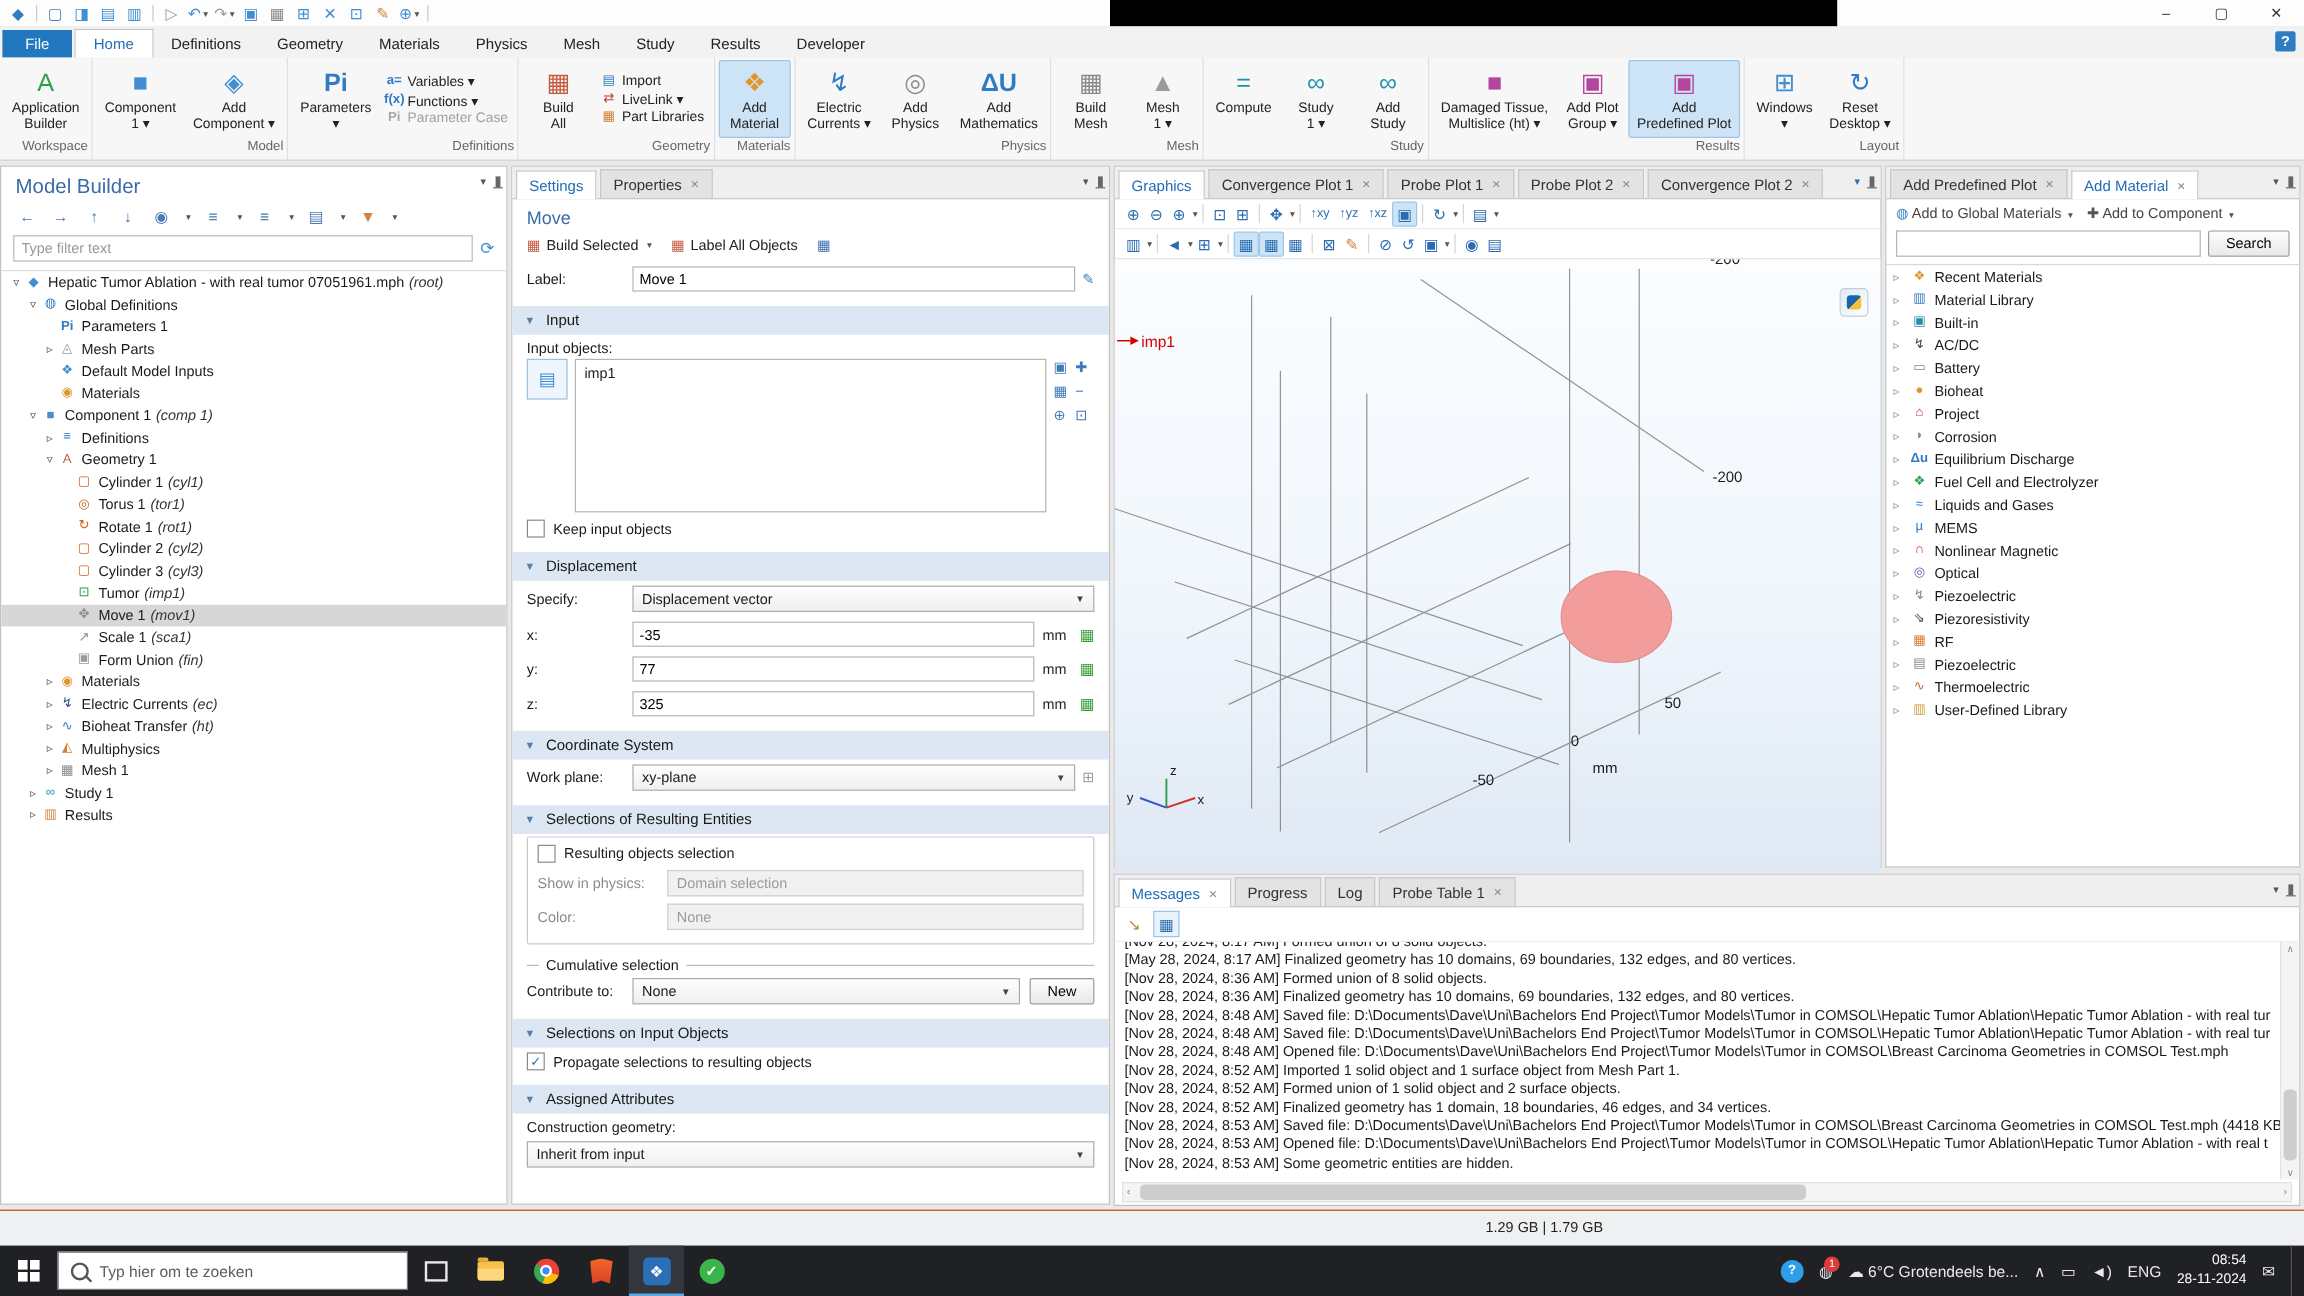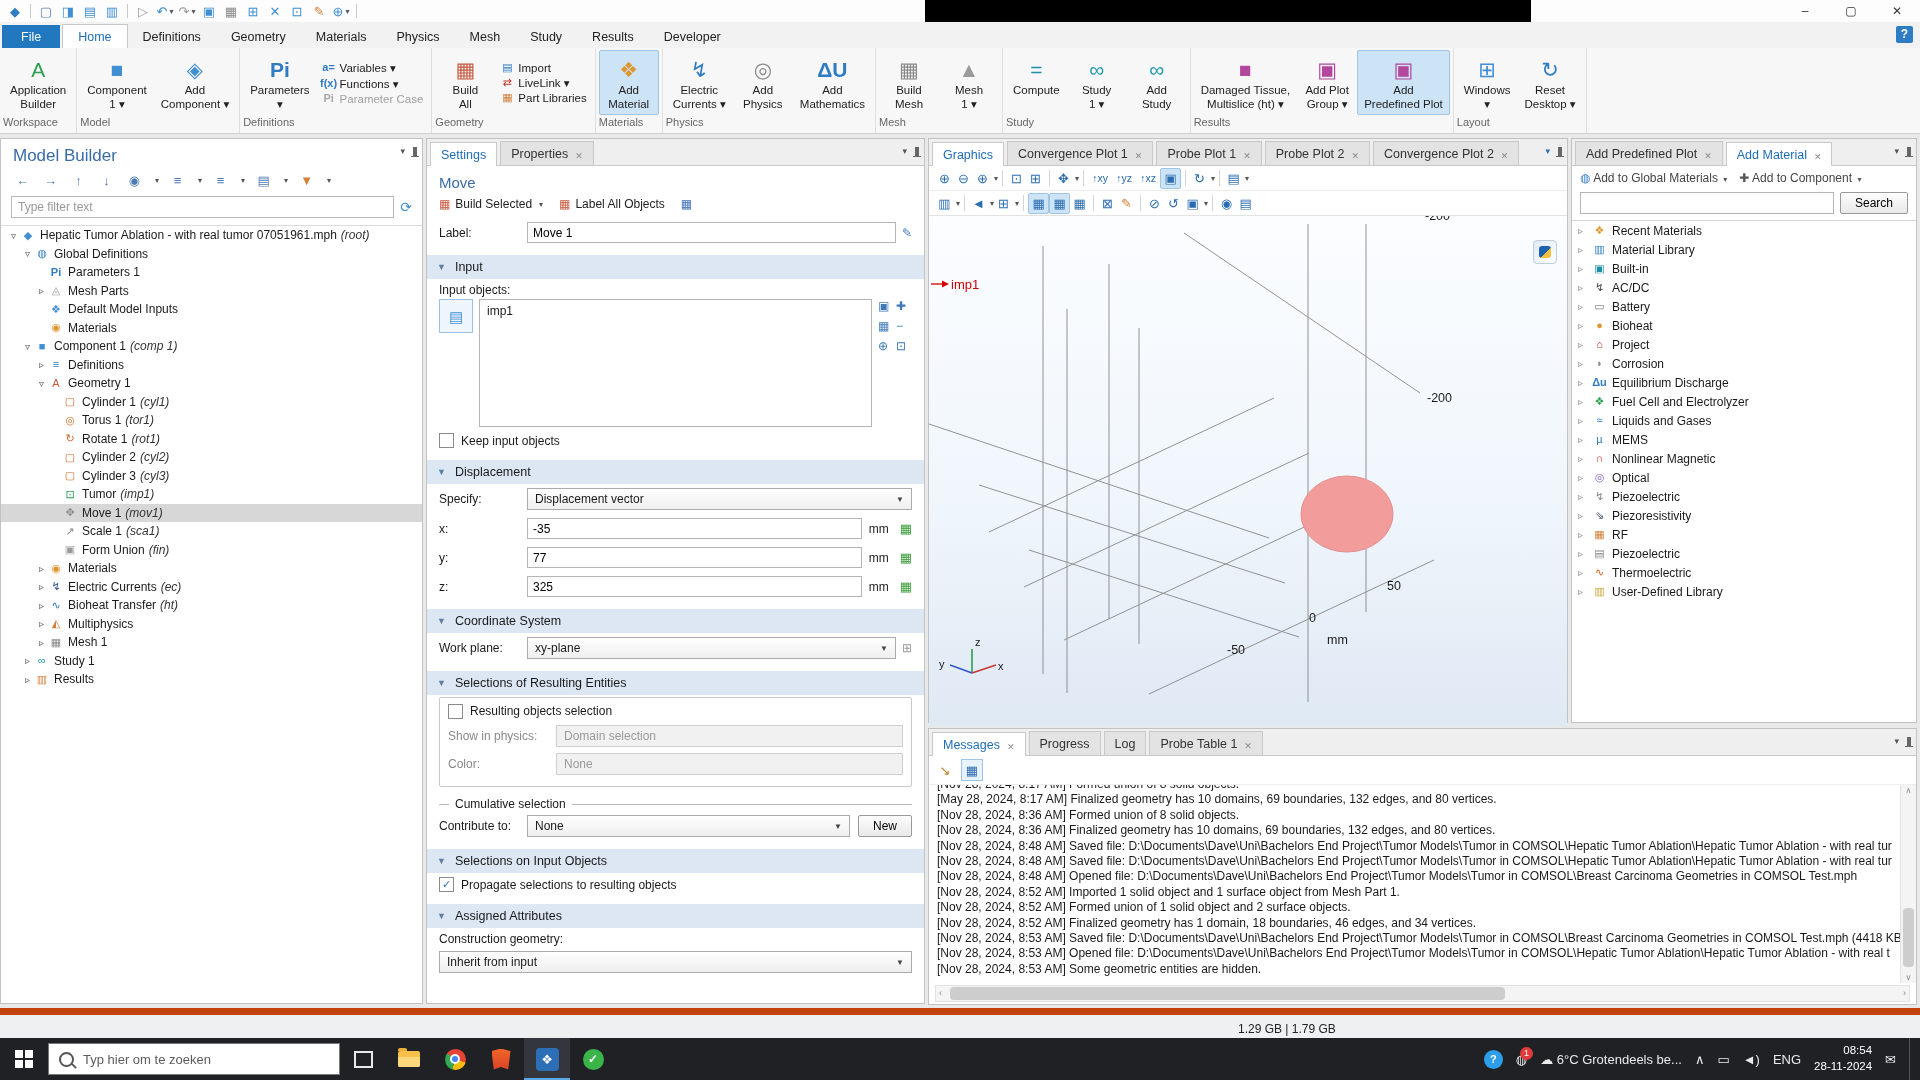--- a/index.html
+++ b/index.html
@@ -26,25 +26,25 @@
   .rgroup{display:flex;flex-direction:column;border-right:1px solid #e0e0e0;padding:2px 3px 0}
   .rbtns{flex:1;display:flex;align-items:stretch}
   .rbtn{display:flex;flex-direction:column;align-items:center;justify-content:flex-start;padding:3px 6px 0;min-width:46px;text-align:center;font-size:11.5px;line-height:1.18;color:#222;white-space:pre-line;border:1px solid transparent;border-radius:2px}
   .rbtn.hl{background:#cde4f7;border-color:#9cc5e8}
   .rbtn .bigic{font-size:21px;height:30px}
   .smallstack{display:flex;flex-direction:column;justify-content:center}
   .sbtn{display:flex;align-items:center;gap:4px;font-size:11.5px;padding:1px 5px;white-space:nowrap;color:#222}
   .sbtn.dis{color:#a0a0a0}
   .sbtn .ic{width:14px;font-size:11px}
   .ictxt{font-size:11px;font-weight:bold}
-  .rglabel{height:17px;text-align:left;font-size:11px;color:#666;padding-top:1px}
+  .rglabel{height:17px;text-align:right;font-size:11px;color:#666;padding-top:1px}
   
   .panel{position:absolute;background:#fff;border:1px solid #c2c2c2;box-sizing:border-box}
   .tabsrow{height:26px;background:#efefef;display:flex;align-items:flex-end;border-bottom:1px solid #c8c8c8;position:relative}
-  .ptab{padding:5px 10px 4px;font-size:12.5px;color:#333;background:#e3e3e3;border:1px solid #c8c8c8;border-bottom:none;margin-left:3px;display:flex;gap:7px;align-items:flex-end;white-space:nowrap}
+  .ptab{padding:5px 10px 4px;font-size:12.5px;color:#333;background:#e3e3e3;border:1px solid #c8c8c8;border-bottom:none;margin-left:3px;display:flex;gap:7px;align-items:center;white-space:nowrap}
   .ptab.active{background:#fff;color:#1f6db6;position:relative;top:1px}
   .ptab .x{color:#8a8a8a;font-size:9px}
   .paneltools{position:absolute;right:5px;top:7px;display:flex;gap:8px;color:#555;align-items:center}
   .pin{width:4px;height:9px;background:#666;position:relative;display:inline-block}
   .pin::after{content:"";position:absolute;left:-2px;top:9px;width:8px;height:1px;background:#666}
   
   #mb{left:0;top:138px;width:423px;height:866px}
   #mb-title{color:#3b6ca8;font-size:17px;padding:7px 12px 2px}
   #mbtools{display:flex;align-items:center;gap:9px;padding:3px 12px 6px;color:#4d7ab5;font-size:13px}
   #mbtools .gbtn{color:#4d7ab5}
@@ -110,21 +110,21 @@
   #log{padding:0 8px;overflow:hidden;height:100%;margin-right:15px}
   #log .line{white-space:nowrap;line-height:15.4px;font-size:12px}
   #log .line.clip{margin-top:-8px}
   .vscroll{position:absolute;right:0;top:0;bottom:0;width:15px;background:#f4f4f4;border-left:1px solid #e2e2e2}
   .vthumb{position:absolute;left:2px;right:2px;top:62%;height:30%;background:#cdcdcd;border-radius:4px}
   .varr{position:absolute;left:0;width:100%;text-align:center;font-size:8px;color:#888}
   .hscroll{position:relative;height:15px;margin:2px 6px 0;background:#f4f4f4;border:1px solid #e2e2e2}
   .hthumb{position:absolute;top:1px;bottom:1px;left:2px;width:57%;background:#cdcdcd;border-radius:4px}
   .harr{position:absolute;top:2px;font-size:9px;color:#888}
   
-  #statusbar{position:absolute;left:0;top:1008px;width:1920px;height:30px;background:#eef0f2;border-top:7px solid #c2410c}
+  #statusbar{position:absolute;left:0;top:1008px;width:1920px;height:30px;background:#eef0f2;border-top:1px solid #c2410c}
   #mem{position:absolute;left:1238px;top:7px;font-size:12px;color:#222}
   #taskbar{position:absolute;left:0;top:1038px;width:1920px;height:42px;background:#1f2125;display:flex;align-items:center;color:#fff}
   #startbtn{width:48px;height:42px;display:flex;align-items:center;justify-content:center}
   .wingrid{display:grid;grid-template-columns:8px 8px;grid-template-rows:8px 8px;gap:2px}
   .wingrid span{background:#fff}
   #tsearch{width:292px;height:32px;background:#fff;border:1px solid #777;display:flex;align-items:center;color:#5c5c5c;gap:9px;padding:0 10px;font-size:13px;box-sizing:border-box}
   .lens{width:11px;height:11px;border:2px solid #555;border-radius:50%;position:relative;flex:none}
   .lens::after{content:"";position:absolute;width:6px;height:2px;background:#555;transform:rotate(45deg);right:-5px;bottom:-2px}
   #taskview{width:46px;height:42px;display:flex;align-items:center;justify-content:center}
   .tvico{width:15px;height:13px;border:2px solid #e8e8e8;position:relative;background:transparent}

